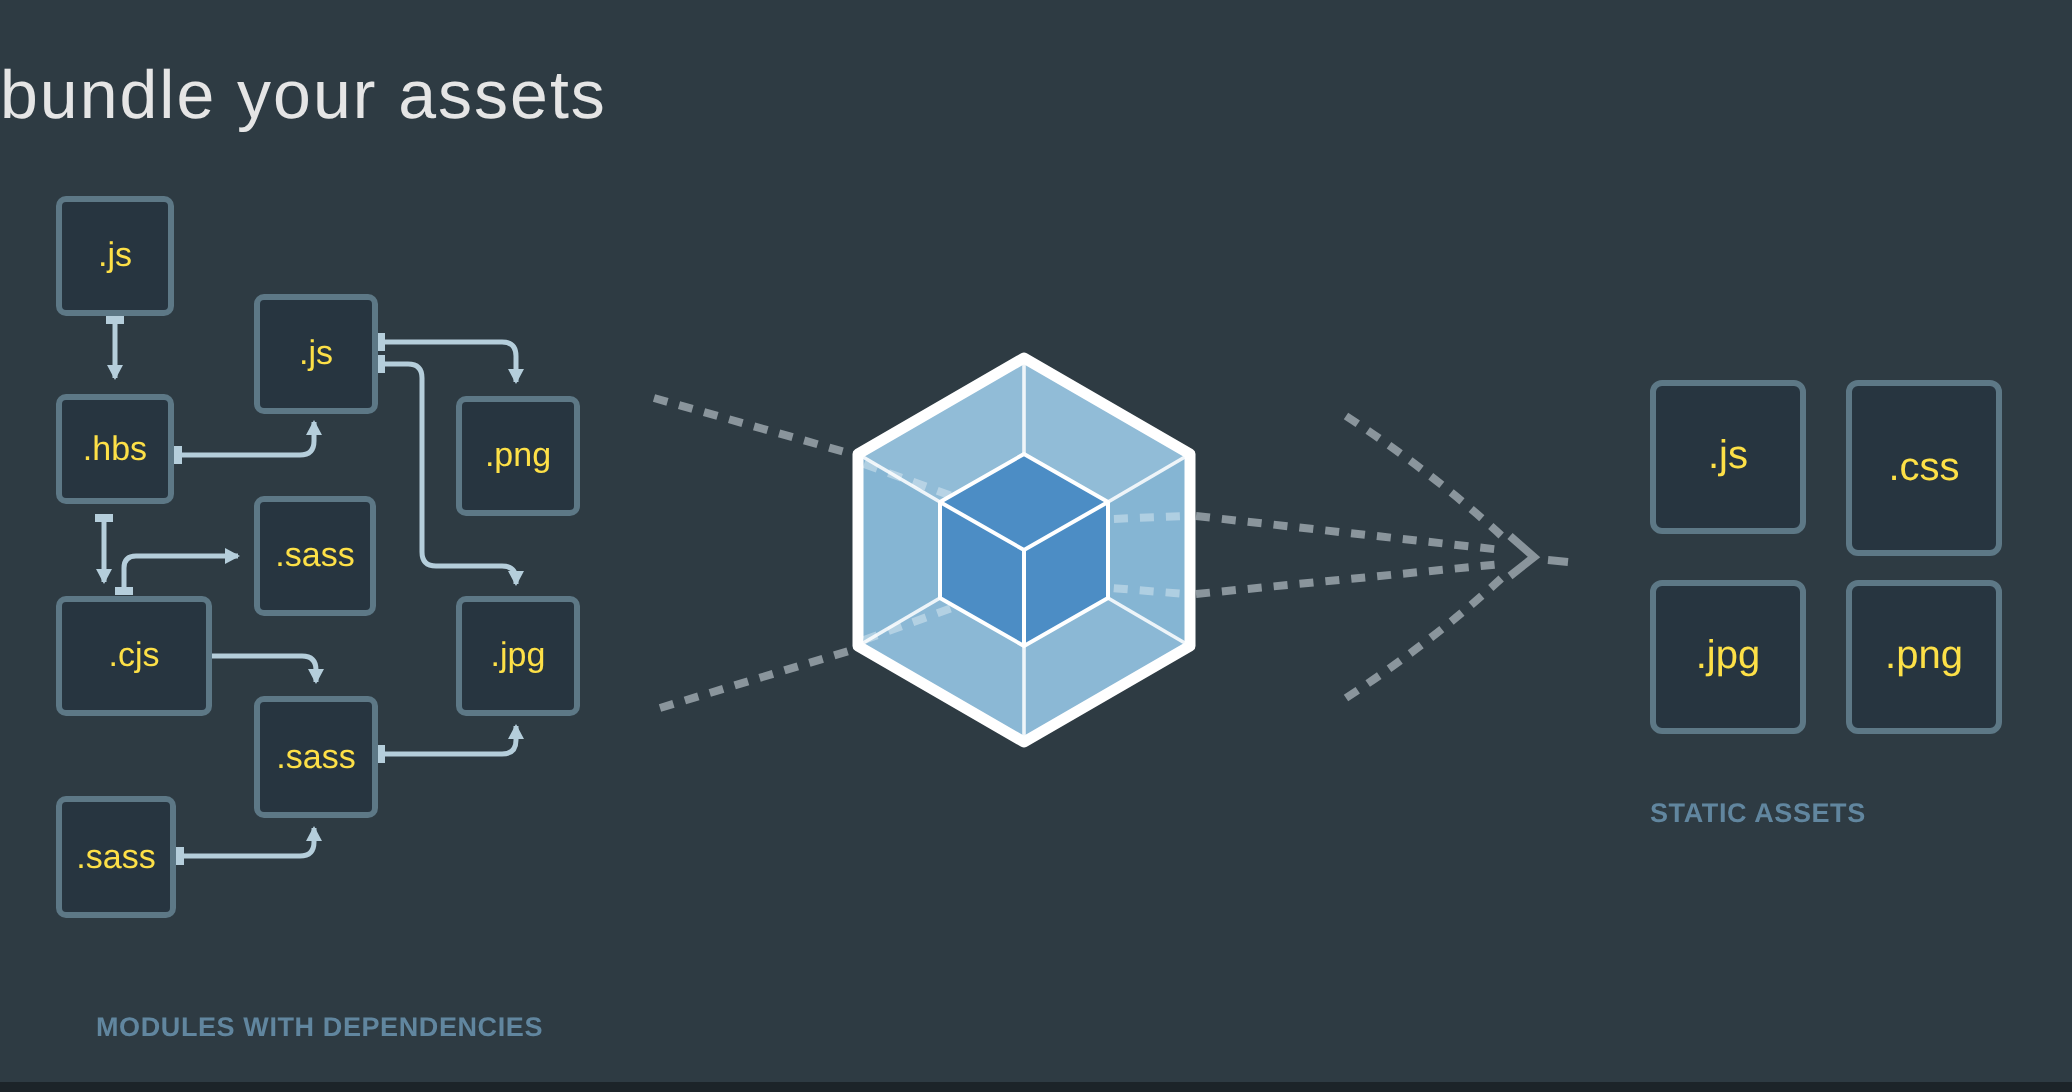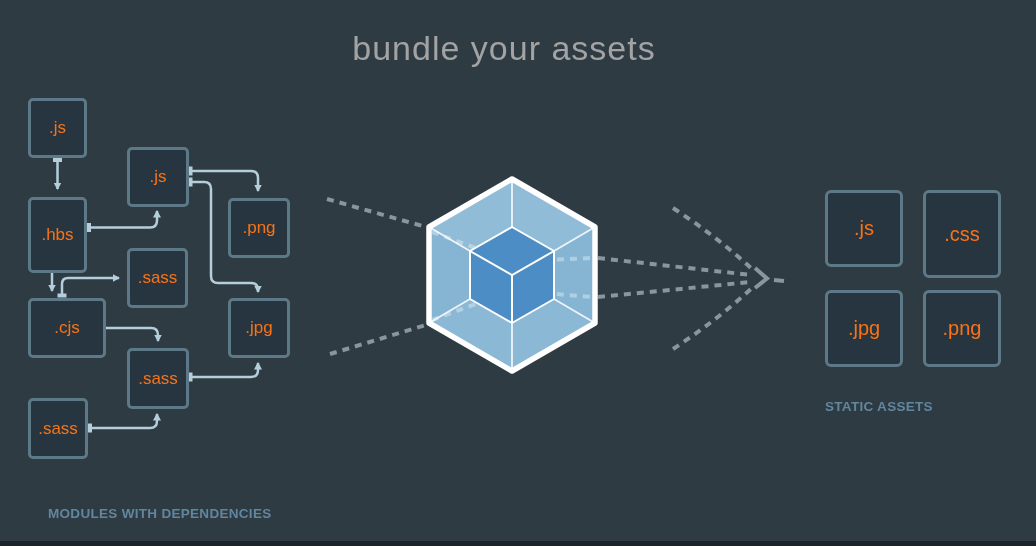--- a/index.html
+++ b/index.html
@@ -10,36 +10,36 @@
     background: #2E3B43;
     overflow: hidden;
     font-family: "Liberation Sans", sans-serif;
   }
   #diagram-svg { position: absolute; left: 0; top: 0; }
   .title {
     position: absolute;
     top: 29px;
     left: 0;
     width: 1008px;
-    text-align: center;
+    text-align: left;
     font-size: 34px;
     font-weight: 400;
     letter-spacing: 1px;
-    color: #a3a3a3;
+    color: #e5e5e5;
   }
   .box {
     position: absolute;
     box-sizing: border-box;
     border: 3px solid #5D7886;
     border-radius: 5px;
     background: #273540;
     display: flex;
     align-items: center;
     justify-content: center;
-    color: #f97316;
+    color: #fde047;
     font-size: 17px;
   }
   .rbox {
     border-radius: 6px;
     font-size: 20px;
   }
   .caption {
     position: absolute;
     font-weight: bold;
     font-size: 13.5px;
@@ -141,21 +141,21 @@
 
       <polygon points="512,179 595,227 595,323 512,371 429,323 429,227" fill="none" stroke="#FFFFFF" stroke-width="5.5" stroke-linejoin="round"></polygon>
     </g>
   </svg>
 
   <div class="title">bundle your assets</div>
 
   <div class="box" style="left:28px;top:98px;width:59px;height:60px">
     <span>.js</span>
   </div>
-  <div class="box" style="left:28px;top:197px;width:59px;height:76px">
+  <div class="box" style="left:28px;top:197px;width:59px;height:55px">
     <span>.hbs</span>
   </div>
   <div class="box" style="left:28px;top:298px;width:78px;height:60px">
     <span>.cjs</span>
   </div>
   <div class="box" style="left:28px;top:398px;width:60px;height:61px">
     <span>.sass</span>
   </div>
   <div class="box" style="left:127px;top:147px;width:62px;height:60px">
     <span>.js</span>

